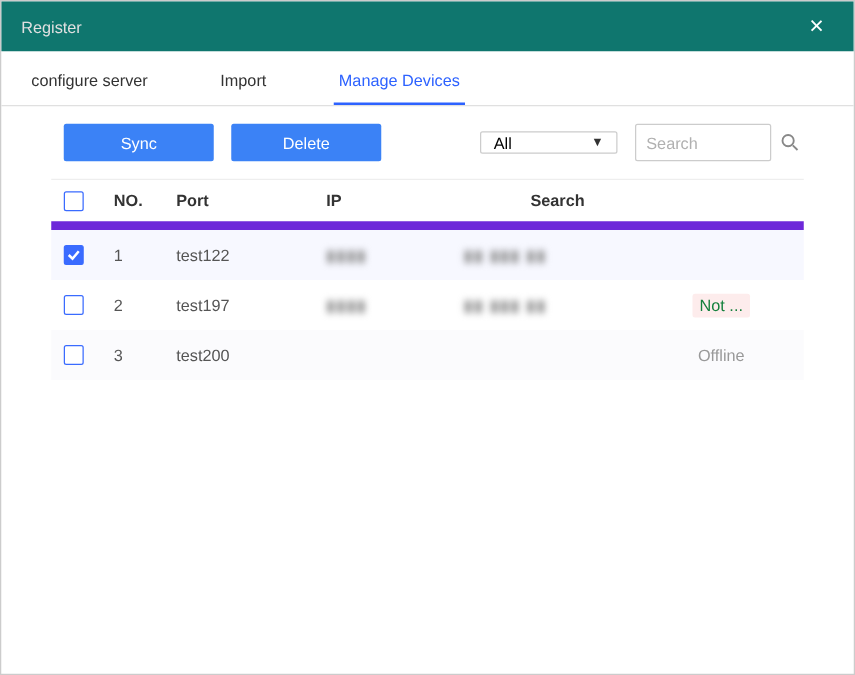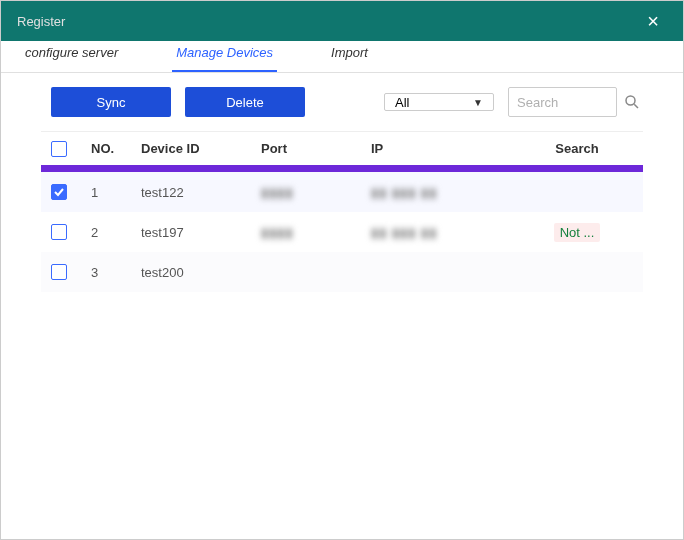--- a/index.html
+++ b/index.html
@@ -1,23 +1,23 @@
 <!DOCTYPE html>
 <html><head>
   <meta charset="utf-8">
   <style>
     * { box-sizing: border-box; margin: 0; padding: 0; font-family: Arial, sans-serif; }
     body { background: #fff; width: 684px; height: 540px; border: 1px solid #ccc; position: relative; overflow: hidden; }
     .titlebar { background: #0f766e; color: #e0e0e0; height: 40px; display: flex; align-items: center; padding: 0 16px; justify-content: space-between; font-size: 13px; }
     .close-x { color: #fff; font-size: 20px; cursor: pointer; line-height: 1; padding: 4px 8px; }
-    .tabs { display: flex; border-bottom: 1px solid #e0e0e0; padding: 0 20px; height: 32px; align-items: flex-end; gap: 50px; font-style: italic; }
+    .tabs { display: flex; border-bottom: 1px solid #e0e0e0; padding: 0 20px; height: 44px; align-items: flex-end; gap: 50px; }
     .tab { padding: 10px 4px; font-size: 13px; color: #333; cursor: pointer; border-bottom: 2px solid transparent; }
     .tab.active { color: #2d62ff; border-bottom: 2px solid #2d62ff; }
     .toolbar { display: flex; align-items: center; padding: 14px 40px 10px 50px; gap: 14px; }
-    .btn { background: #1d4ed8; color: #fff; border: none; height: 30px; width: 120px; font-size: 13px; border-radius: 2px; cursor: pointer; }
+    .btn { background: #3b82f6; color: #fff; border: none; height: 30px; width: 120px; font-size: 13px; border-radius: 2px; cursor: pointer; }
     .filter-select { margin-left: auto; width: 110px; height: 18px; border: 1px solid #ccc; border-radius: 2px; display: flex; align-items: center; padding: 0 10px; font-size: 13px; justify-content: space-between; cursor: pointer; background: #fff; }
     .caret { font-size: 10px; color: #333; }
     .search-wrap { display: flex; align-items: center; gap: 4px; }
     .search-input { width: 109px; height: 30px; border: 1px solid #ccc; border-radius: 2px; padding: 0 8px; font-size: 13px; }
     .search-input::placeholder { color: #b0b0b0; }
     .search-icon { width: 22px; height: 22px; display: flex; align-items: center; justify-content: center; cursor: pointer; }
     .table { width: calc(100% - 80px); margin: 4px 40px 0 40px; border-top: 1px solid #eee; }
     .thead, .trow { display: grid; grid-template-columns: 40px 50px 120px 110px 150px 1fr; align-items: center; height: 40px; padding: 0 10px; font-size: 13px; }
     .thead { color: #333; font-weight: bold; border-bottom: 7px solid #6d28d9; }
     .trow { color: #555; }
@@ -38,22 +38,22 @@
 </head>
 <body>
 
 <div class="titlebar">
   <span>Register</span>
   <span class="close-x">×</span>
 </div>
 
 <div class="tabs">
   <div class="tab">configure server</div>
+  <div class="tab">Import</div>
   <div class="tab active">Manage Devices</div>
-  <div class="tab">Import</div>
 </div>
 
 <div class="toolbar">
   <button class="btn">Sync</button>
   <button class="btn">Delete</button>
   <div class="filter-select">
     <span>All</span>
     <span class="caret">▼</span>
   </div>
   <div class="search-wrap">
@@ -66,21 +66,20 @@
     </span>
   </div>
 </div>
 
 <div class="table">
   <div class="thead">
     <div class="chk">
       
     </div>
     <div>NO.</div>
-    <div>Device ID</div>
     <div>Port</div>
     <div>IP</div>
     <div class="th-status">Search</div>
   </div>
 
   <div class="trow sel">
     <div class="chk checked">
       <svg width="10" height="10" viewBox="0 0 10 10">
           <polyline points="1,5 4,8 9,2" fill="none" stroke="#fff" stroke-width="2"></polyline>
         </svg>
@@ -103,14 +102,15 @@
   </div>
 
   <div class="trow">
     <div class="chk">
       
     </div>
     <div>3</div>
     <div>test200</div>
     <div class="blur"></div>
     <div class="blur"></div>
+    <div class="status-col"><span class="status s-offline">Offline</span></div>
   </div>
 </div>
 
 </body></html>

